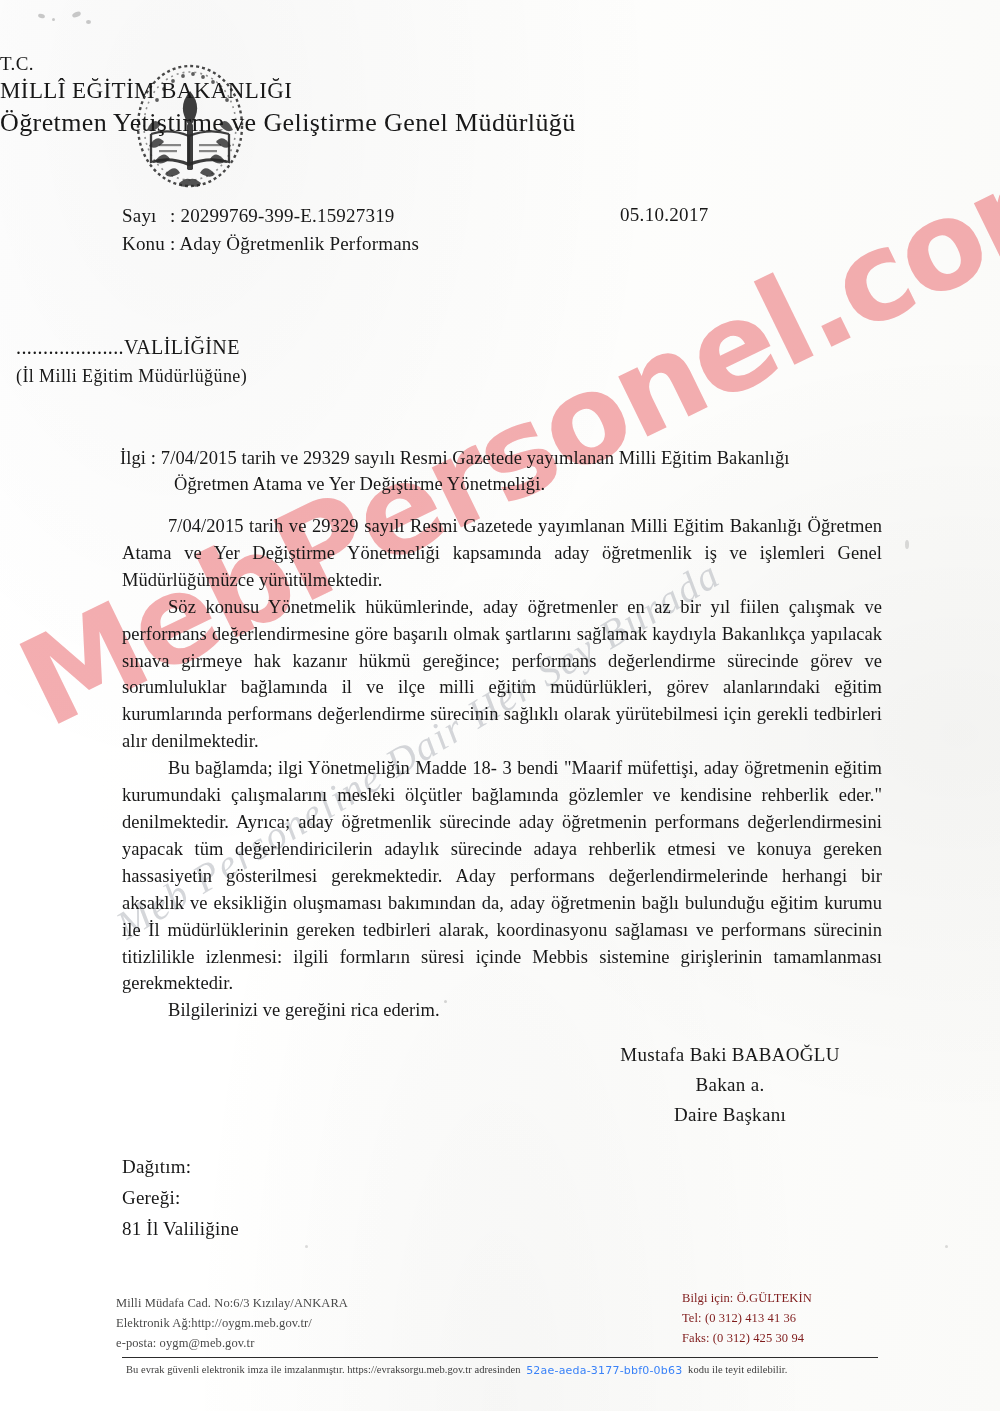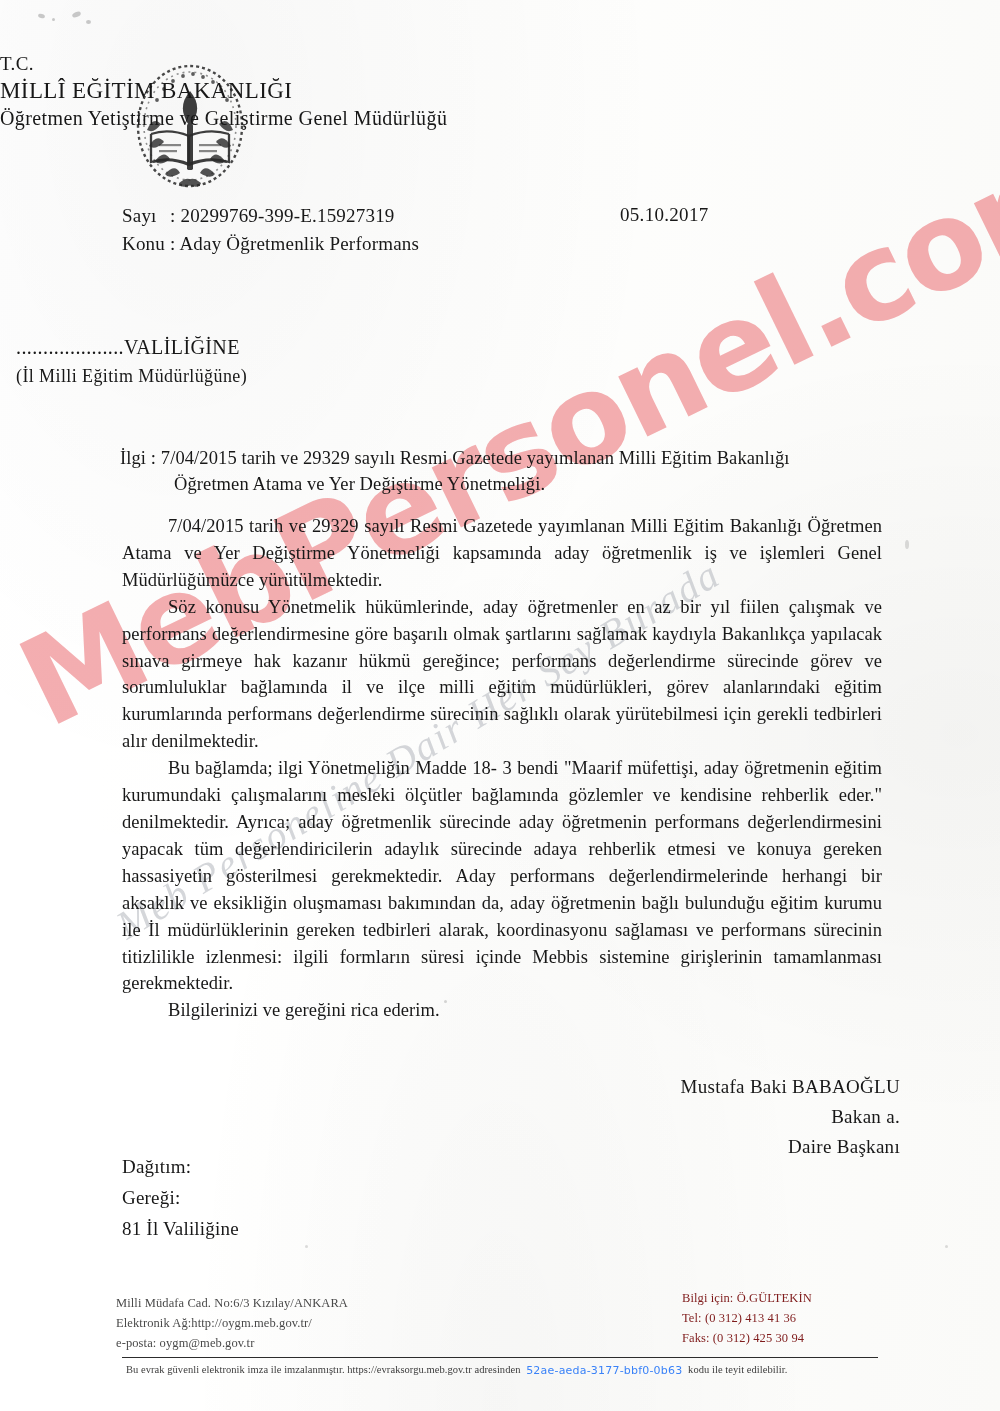--- a/index.html
+++ b/index.html
@@ -87,21 +87,21 @@
     top: 52px;
     width: 988px;
     text-align: left;
   }
   .header .line {
     line-height: 1.28;
     letter-spacing: .4px;
   }
   .h-tc { font-size: 19px; }
   .h-bak { font-size: 23px; letter-spacing: 1px; }
-  .h-gm { font-size: 20px; }
+  .h-gm { font-size: 26px; }
 
   .emblem {
     position: absolute;
     left: 127px;
     top: 58px;
     width: 126px;
     height: 134px;
   }
 
   
@@ -161,23 +161,23 @@
   }
   .body-text p {
     margin: 0 0 0 0;
     text-indent: 46px;
   }
 
   
   .signature {
     position: absolute;
     left: 560px;
-    top: 1072px;
+    top: 1040px;
     width: 340px;
-    text-align: right;
+    text-align: center;
     font-size: 19px;
     line-height: 1.58;
     letter-spacing: .3px;
   }
 
   
   .dagitim {
     position: absolute;
     left: 122px;
     top: 1152px;

